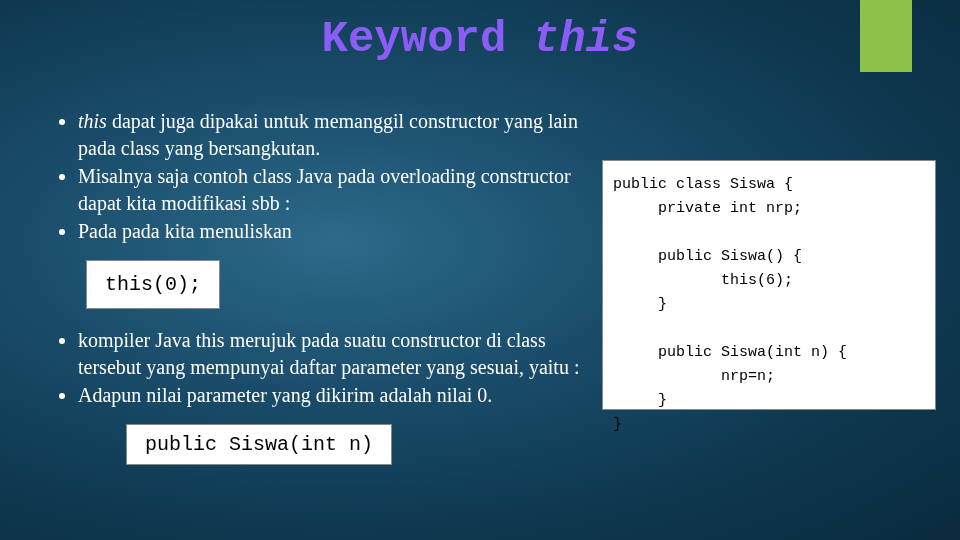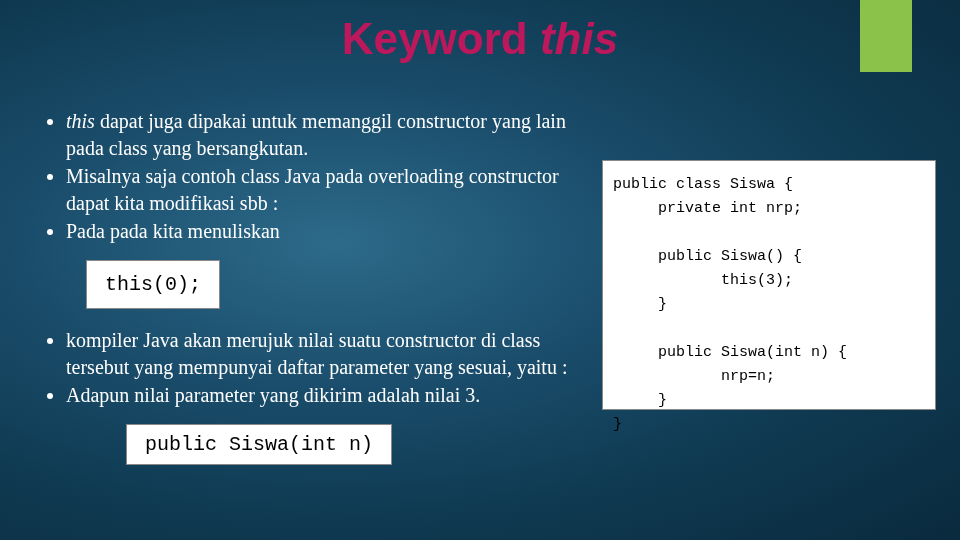--- a/index.html
+++ b/index.html
@@ -19,36 +19,36 @@
     width: 52px;
     height: 72px;
     background: #8bc34a;
   }
   .title {
     position: absolute;
     top: 14px;
     left: 0;
     width: 100%;
     text-align: center;
-    font-family: Liberation Sans, sans-serif;
+    font-family: Liberation Mono, monospace;
     font-weight: bold;
     font-size: 44px;
-    color: #be185d;
+    color: #8b5cf6;
   }
   .title .kw-this { font-style: italic; }
   .content {
     position: absolute;
     top: 108px;
     left: 44px;
     width: 560px;
     font-size: 20px;
     line-height: 1.35;
   }
   .content ul { list-style-type: disc; padding-left: 22px; }
-  .content li { margin-bottom: 1px; }
+  .content li { margin-bottom: 1px; margin-left: 12px; }
   .italic-this { font-style: italic; }
   .code-snippet {
     display: inline-block;
     background: #ffffff;
     color: #000;
     font-family: "Courier New", monospace;
     font-size: 20px;
     padding: 10px 18px;
     border: 1px solid #888;
     margin: 14px 0 18px 42px;
@@ -94,30 +94,30 @@
     <li>
       <span class="italic-this">this</span><span> dapat juga dipakai untuk memanggil constructor yang lain pada class yang bersangkutan.</span>
     </li>
     <li>Misalnya saja contoh class Java pada overloading constructor dapat kita modifikasi sbb :</li>
     <li>Pada pada kita menuliskan</li>
   </ul>
 
   <div class="code-snippet">this(0);</div>
 
   <ul>
-    <li>kompiler Java akan merujuk nilai suatu constructor di class tersebut yang mempunyai daftar parameter yang sesuai, yaitu :</li>
-    <li> Adapun nilai parameter yang dikirim adalah nilai 3.</li>
+    <li>kompiler Java this merujuk pada suatu constructor di class tersebut yang mempunyai daftar parameter yang sesuai, yaitu :</li>
+    <li> Adapun nilai parameter yang dikirim adalah nilai 0.</li>
   </ul>
 
   <div class="code-snippet-2">public Siswa(int n)</div>
 </div>
 
 <div class="code-box">public class Siswa {
      private int nrp;
 
      public Siswa() {
-            this(3);
+            this(6);
      }
 
      public Siswa(int n) {
             nrp=n;
      }
 }</div>
 
 </body></html>

